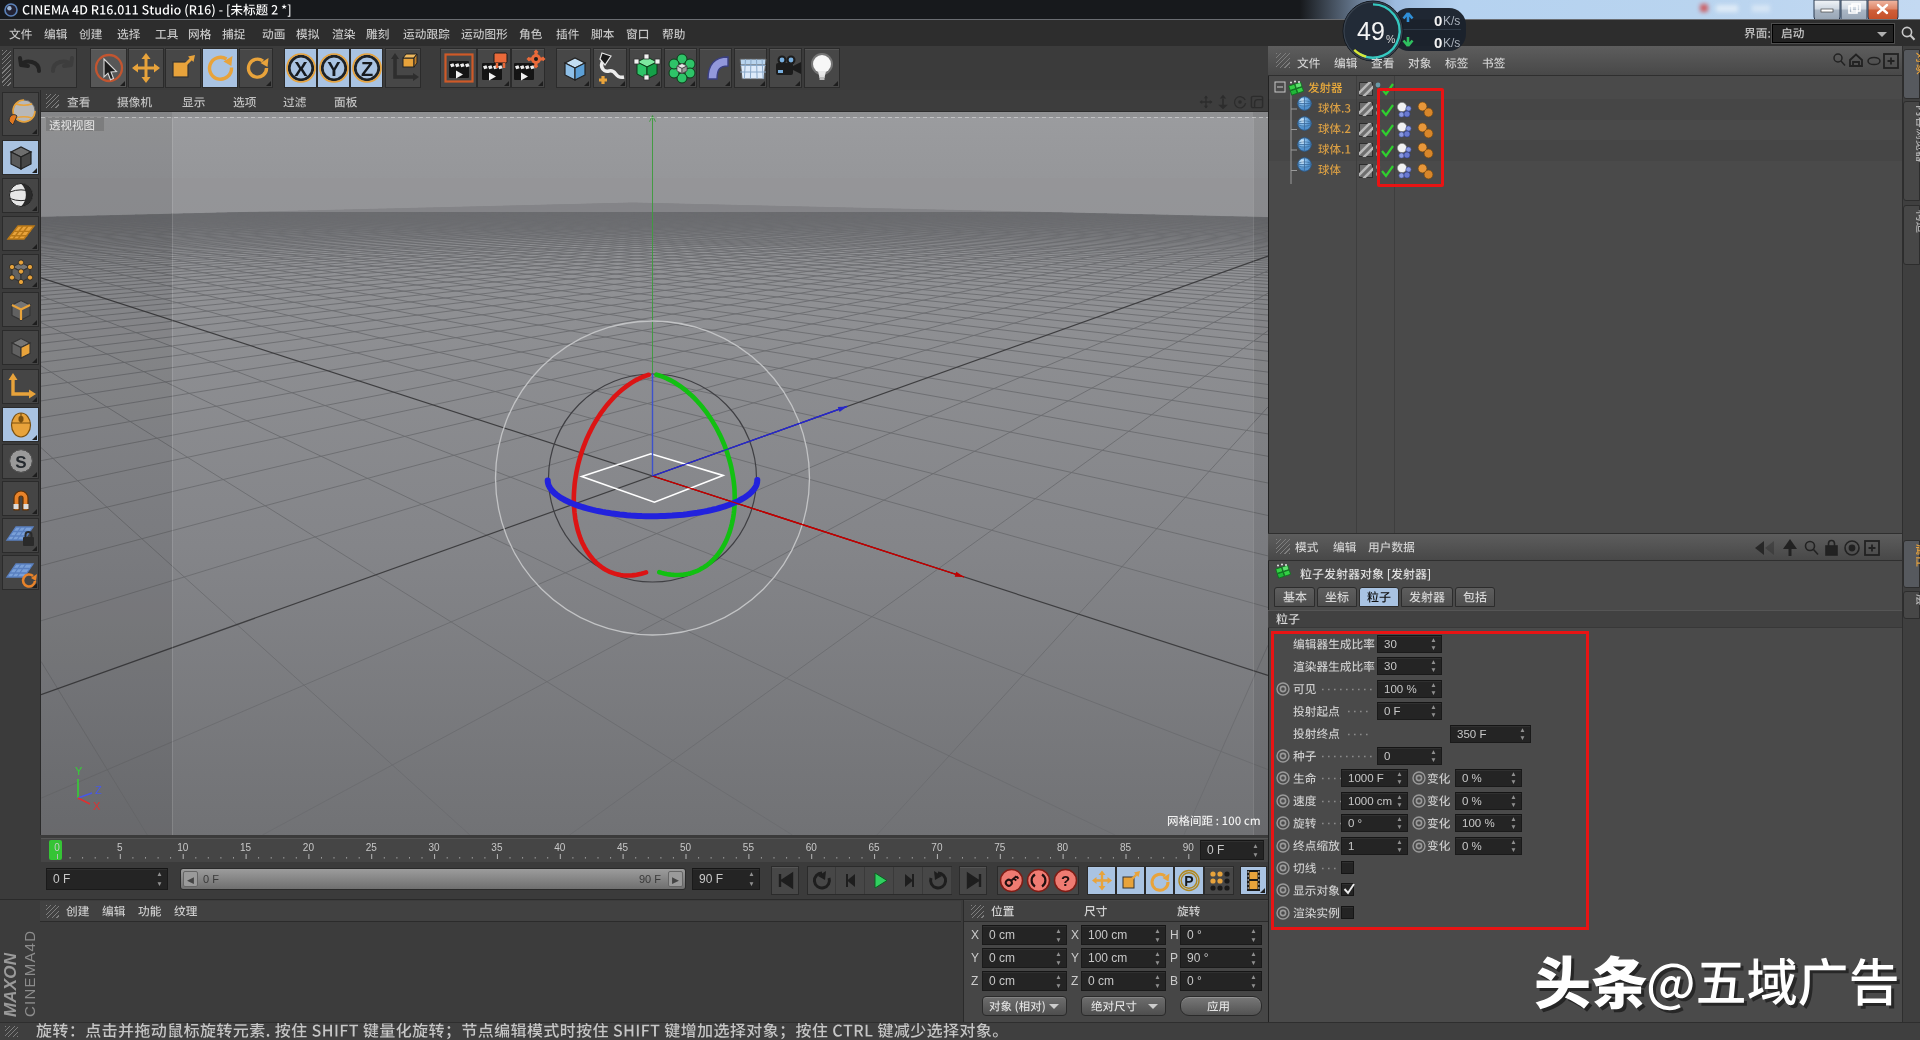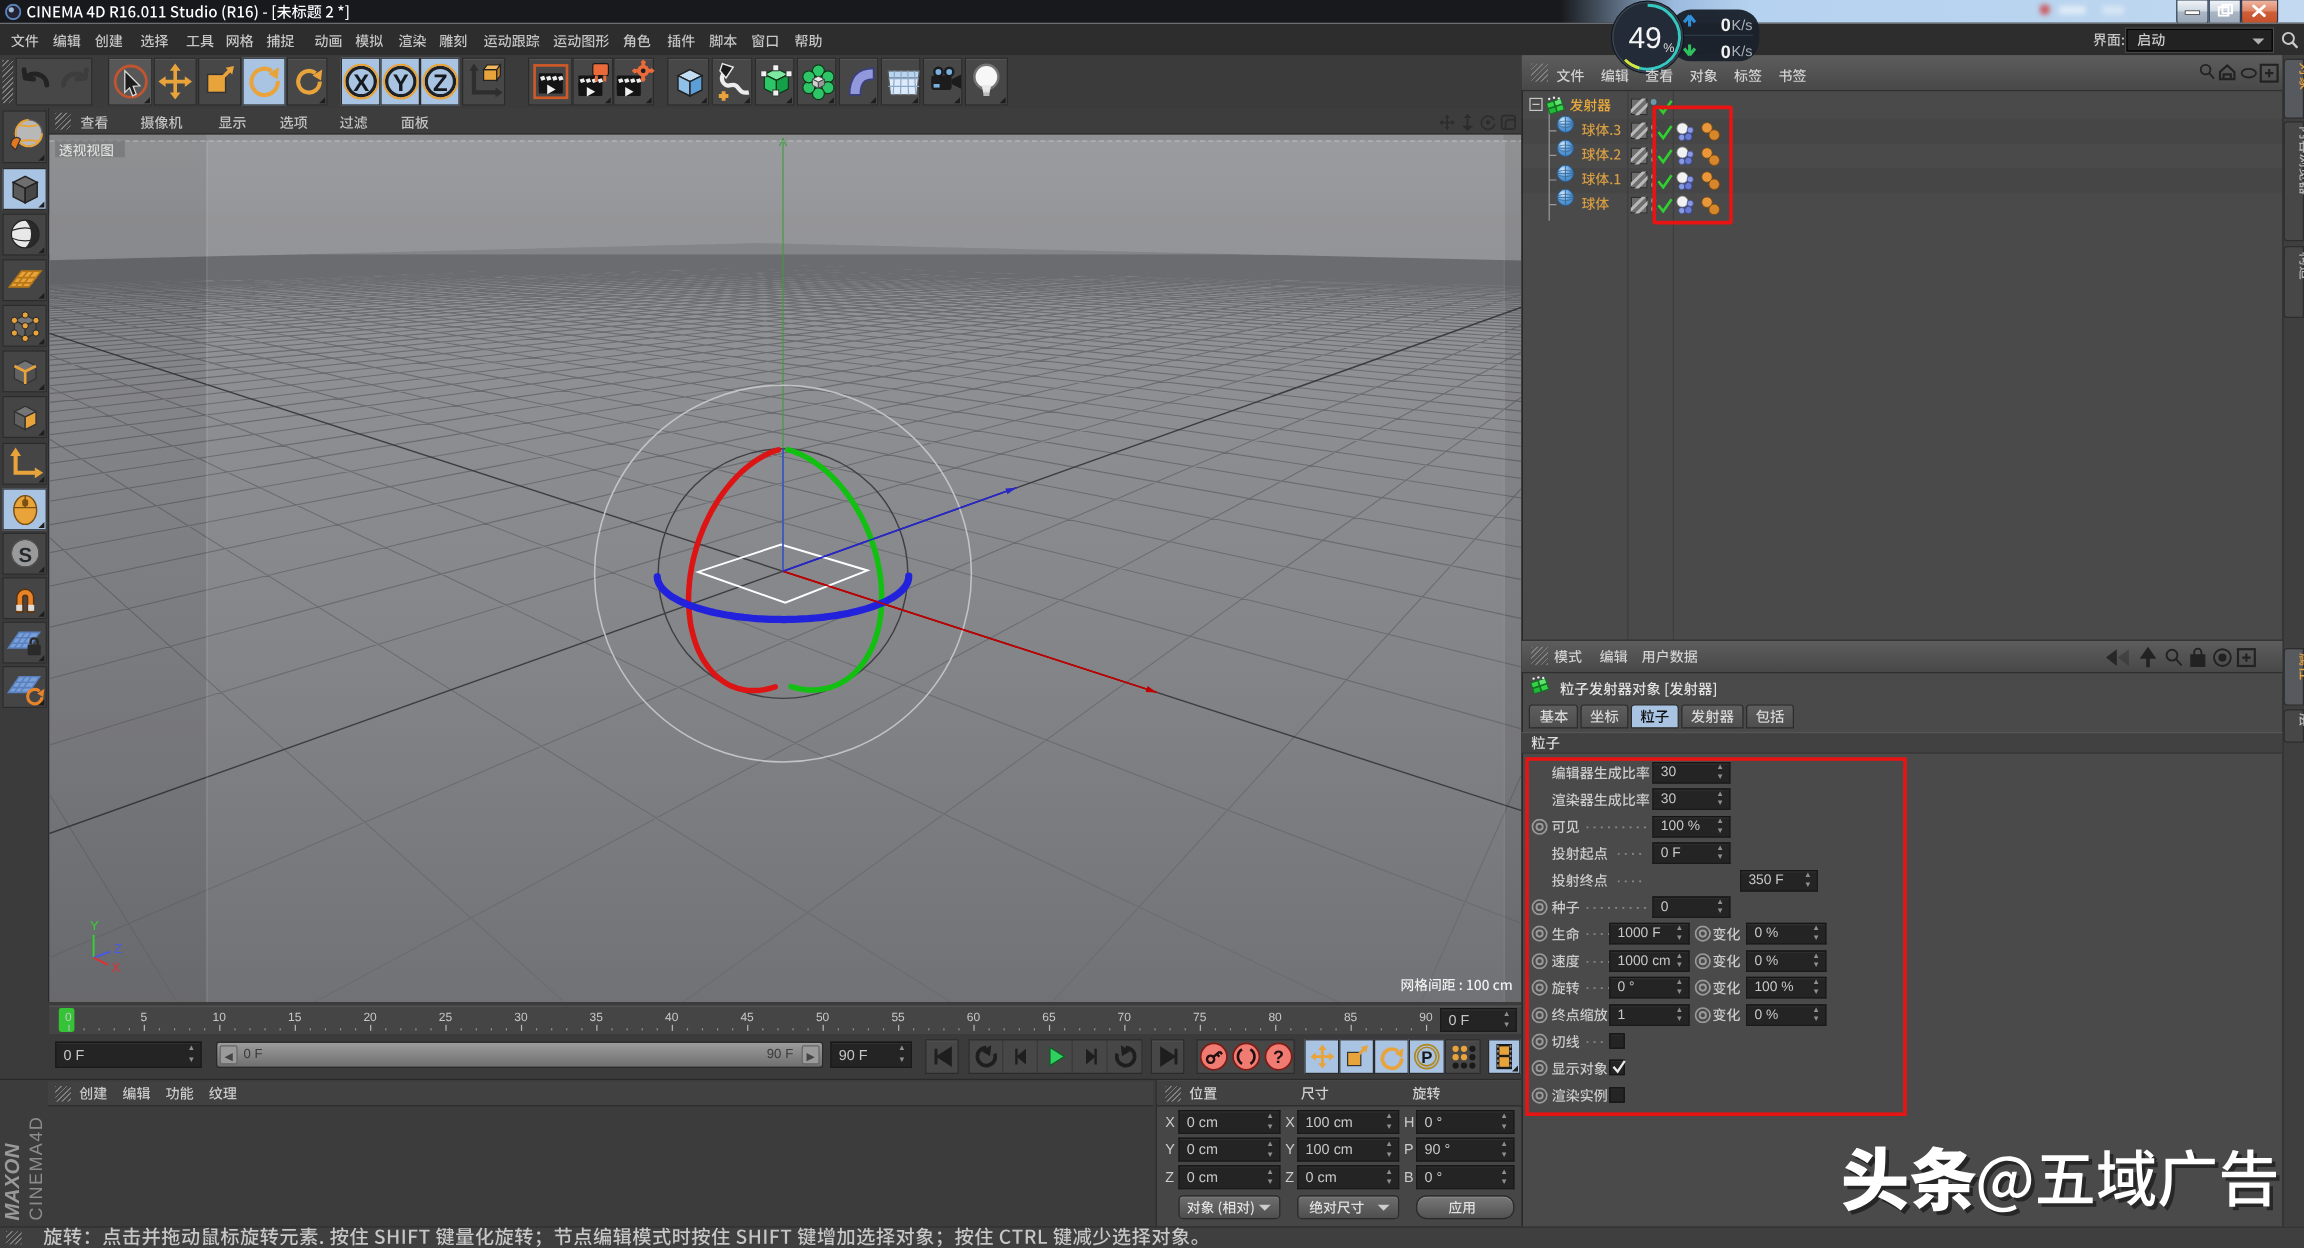--- a/index.html
+++ b/index.html
@@ -898,21 +898,21 @@
     <path d="M0 1.5 H50" stroke="#8a8a8a" stroke-width="1.4" stroke-dasharray="1.6 4.4"></path>
   </svg>
 <div class="spin" style="left:1377px;top:679.8px;width:65px;height:18px;line-height:16px;font-size:11.5px">100 %<span class="ar" style="line-height:8px">▲<br>▼</span></div>
 <svg class="abs" style="left:1348px;top:710.2px" width="24" height="3">
     <path d="M0 1.5 H24" stroke="#8a8a8a" stroke-width="1.4" stroke-dasharray="1.6 4.4"></path>
   </svg>
 <div class="spin" style="left:1377px;top:702.2px;width:65px;height:18px;line-height:16px;font-size:11.5px">0 F<span class="ar" style="line-height:8px">▲<br>▼</span></div>
 <svg class="abs" style="left:1348px;top:732.6px" width="24" height="3">
     <path d="M0 1.5 H24" stroke="#8a8a8a" stroke-width="1.4" stroke-dasharray="1.6 4.4"></path>
   </svg>
-<div class="spin" style="left:1450px;top:724.6px;width:65px;height:18px;line-height:16px;font-size:11.5px">350 F<span class="ar" style="line-height:8px">▲<br>▼</span></div>
+<div class="spin" style="left:1450px;top:724.6px;width:81px;height:18px;line-height:16px;font-size:11.5px">350 F<span class="ar" style="line-height:8px">▲<br>▼</span></div>
 <svg class="abs" style="left:1276px;top:749.0px" width="14" height="14">
     <circle cx="7" cy="7" r="6" fill="none" stroke="#9a9a9a" stroke-width="1.4"></circle>
     <circle cx="7" cy="7" r="2.6" fill="none" stroke="#9a9a9a" stroke-width="1.6"></circle>
   </svg>
 <svg class="abs" style="left:1322px;top:755.0px" width="50" height="3">
     <path d="M0 1.5 H50" stroke="#8a8a8a" stroke-width="1.4" stroke-dasharray="1.6 4.4"></path>
   </svg>
 <div class="spin" style="left:1377px;top:747.0px;width:65px;height:18px;line-height:16px;font-size:11.5px">0<span class="ar" style="line-height:8px">▲<br>▼</span></div>
 <svg class="abs" style="left:1276px;top:771.4px" width="14" height="14">
     <circle cx="7" cy="7" r="6" fill="none" stroke="#9a9a9a" stroke-width="1.4"></circle>

